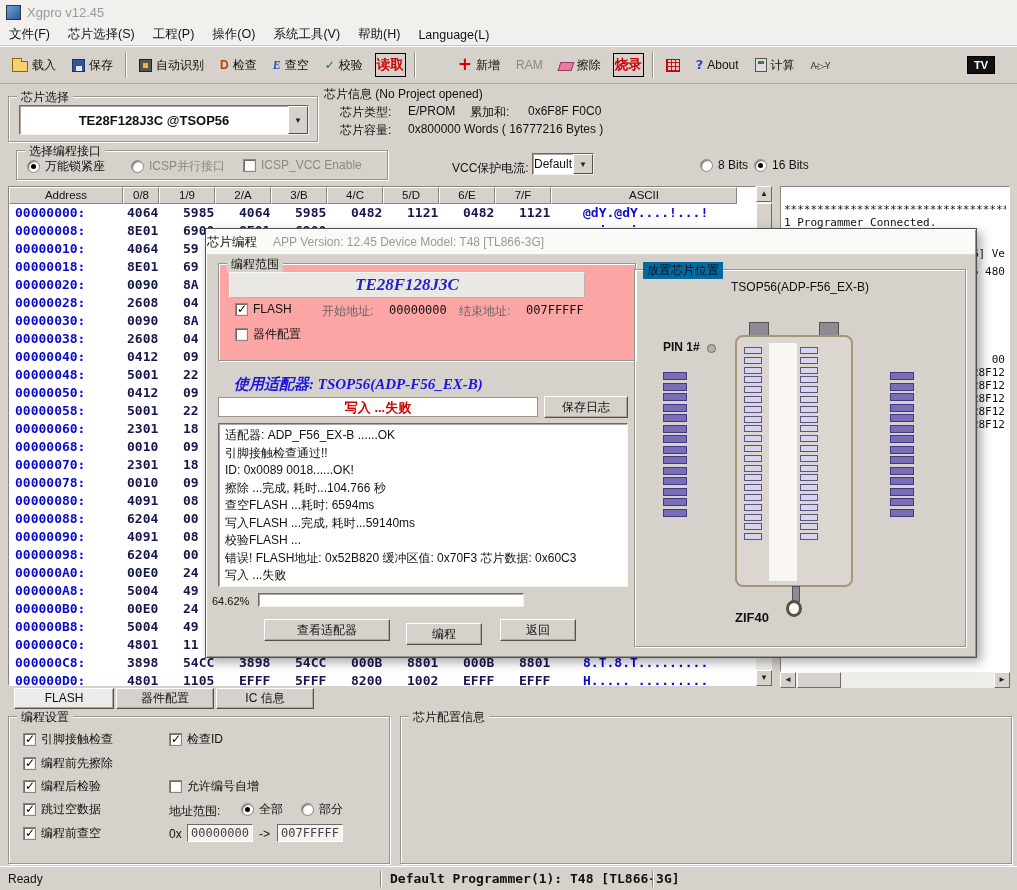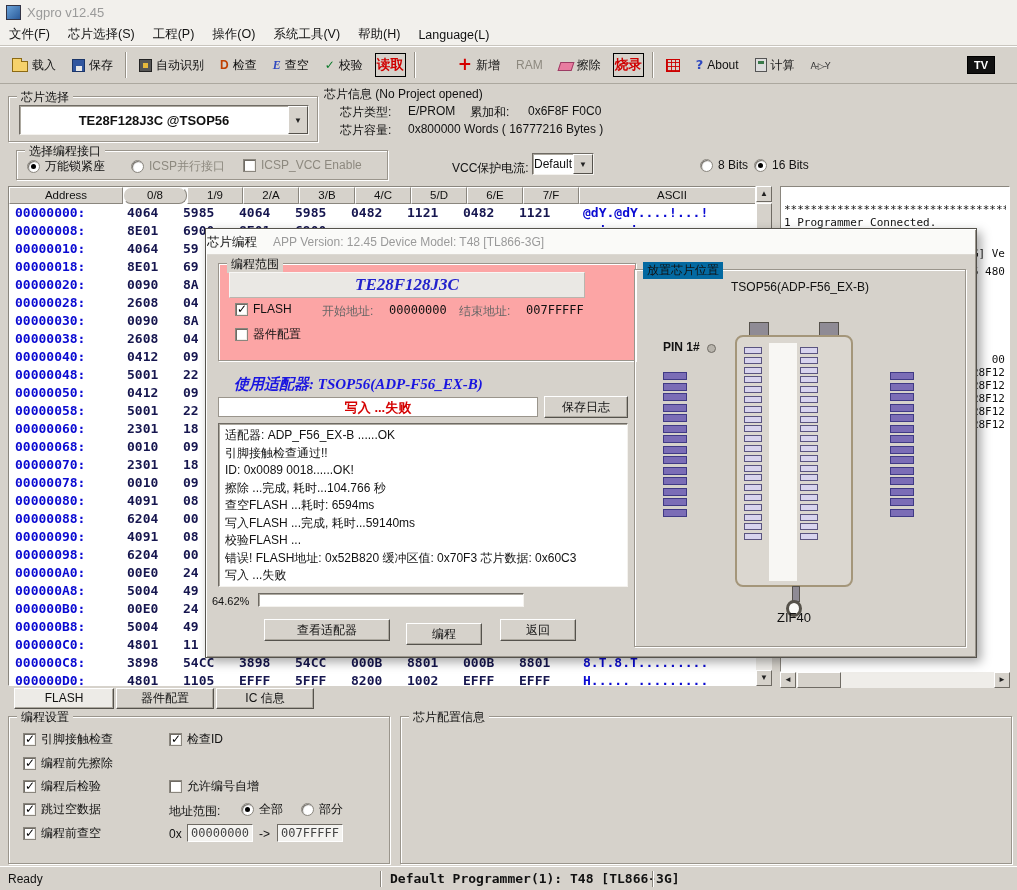--- a/index.html
+++ b/index.html
@@ -93,21 +93,21 @@
   .pin{width:24px;height:8px;background:#7b6db6;border:1px solid #403a85}
   .socket-top-tab{position:absolute;top:52px;width:20px;height:15px;background:#8f8b95;border:1px solid #55514b}
   .t1{left:114px}.t2{left:184px}
   .socketbody{position:absolute;left:100px;top:65px;width:118px;height:252px;border:2px solid #a4967a;border-radius:8px;background:#dbd7d0}
   .holes{position:absolute;top:10px;display:flex;flex-direction:column;gap:2.8px}
   .h-left{left:7px}.h-right{left:63px}
   .hole{width:18px;height:7px;background:#d8d4ee;border:1px solid #5a5480}
   .mid{position:absolute;left:32px;top:6px;width:28px;height:238px;background:#f8f7f4}
   .lever-neck{position:absolute;left:157px;top:316px;width:8px;height:16px;background:#8f8b95;border:1px solid #55514b}
   .lever-ring{position:absolute;left:151px;top:330px;width:16px;height:17px;border:3px solid #56524a;border-radius:50%;background:#fbfaf7}
-  .zif-label{position:absolute;left:100px;top:340px;width:118px;text-align:center;font-weight:normal;font-size:13px;color:#111}
+  .zif-label{position:absolute;left:100px;top:340px;width:118px;font-weight:bold;font-size:13px;color:#111}
   
   .tab{position:absolute;top:688px;height:21px;background:#d6d2cb;border:1px solid;border-color:#fff #55524c #55524c #fff;box-shadow:inset -1px -1px 0 #aca89f;text-align:center;line-height:19px;font-size:12px;color:#111}
   .tab.active{background:#edebe7}
   .label{position:absolute;font-size:12px;color:#111;white-space:nowrap}
   .statusbar{position:absolute;left:0;top:866px;width:1017px;height:24px;border-top:1px solid #fff;background:#d6d2cb}
   .sb-text{position:absolute;top:5px;font-size:12px;color:#111}
   .sb-prog{position:absolute;left:390px;top:4px;font:bold 13px "DejaVu Sans Mono","Liberation Mono",monospace;color:#111}
   .sb-sep{position:absolute;top:4px;width:2px;height:16px;border-left:1px solid #8a867e;border-right:1px solid #fff}
 </style>
 </head>
@@ -239,21 +239,21 @@
       <span>8 Bits</span>
     </div>
   <div class="radio" style="left:754px;top:158px">
       <span class="rad on"></span>
       <span>16 Bits</span>
     </div>
 
   <div class="hextable">
     <div class="hex-head">
         <div class="hh" style="width: 114px;">Address</div>
-        <div class="hh" style="width: 64px; border-radius: 8px;">0/8</div>
+        <div class="hh" style="width: 36px;">0/8</div>
         <div class="hh" style="width: 56px;">1/9</div>
         <div class="hh" style="width: 56px;">2/A</div>
         <div class="hh" style="width: 56px;">3/B</div>
         <div class="hh" style="width: 56px;">4/C</div>
         <div class="hh" style="width: 56px;">5/D</div>
         <div class="hh" style="width: 56px;">6/E</div>
         <div class="hh" style="width: 56px;">7/F</div>
         <div class="hh" style="width: 186px;">ASCII</div>
       </div>
     <div class="hex-body">

